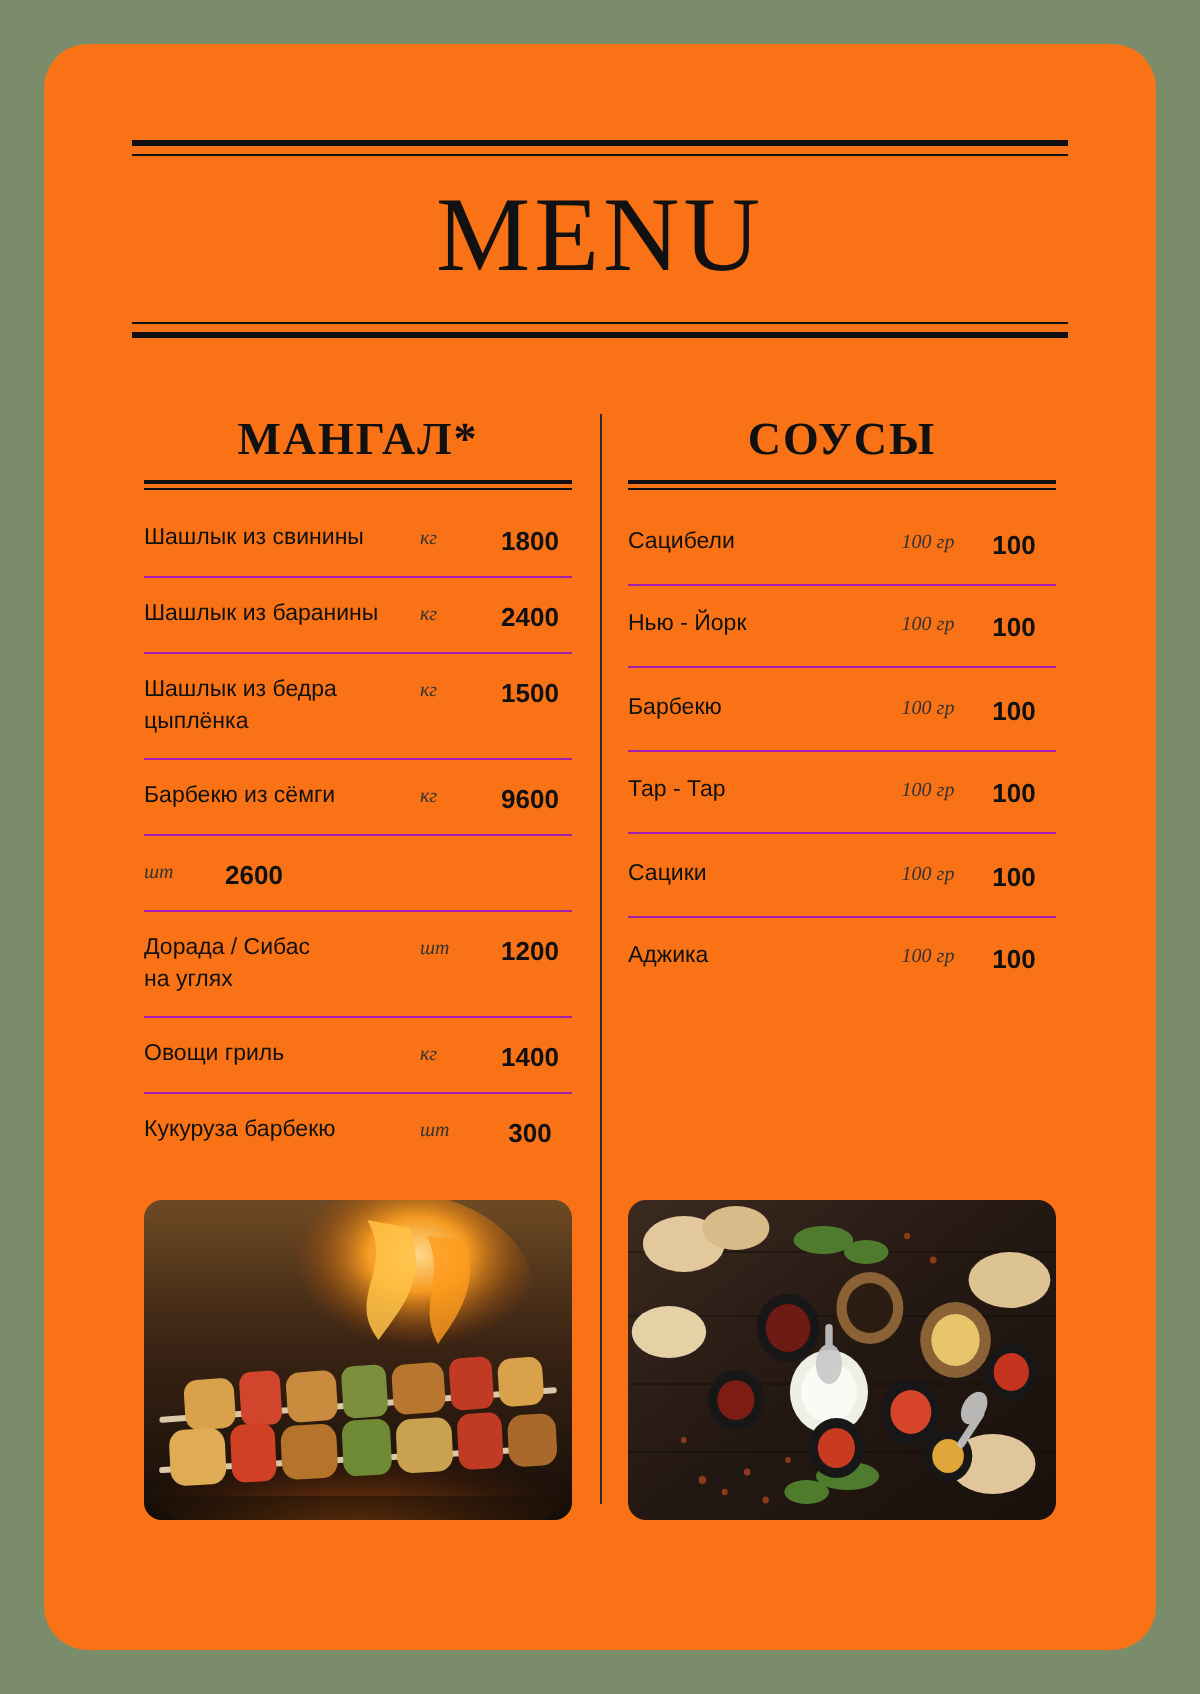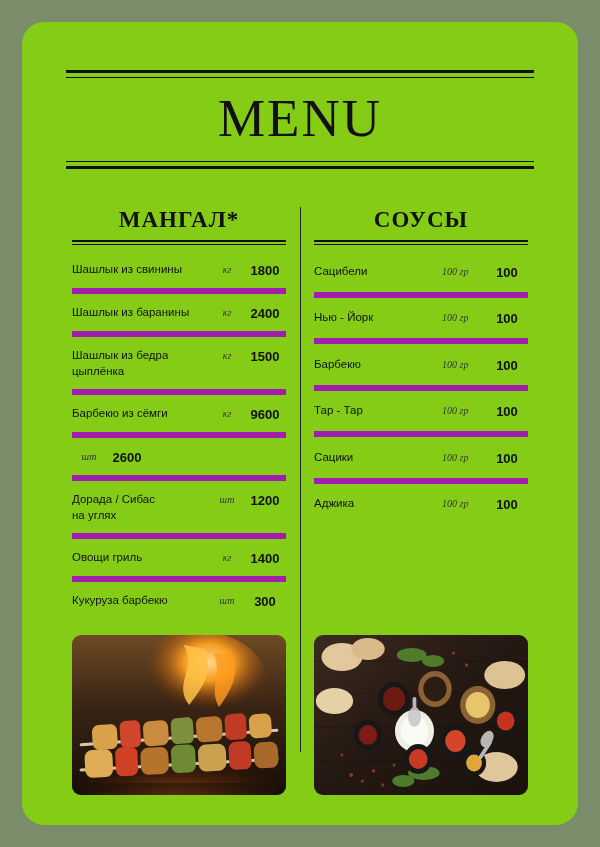--- a/index.html
+++ b/index.html
@@ -12,21 +12,21 @@
     background: #7b8c6a;
     font-family: "Liberation Sans", sans-serif;
     overflow: hidden;
   }
   .page {
     position: absolute;
     left: 22px;
     top: 22px;
     width: 556px;
     height: 803px;
-    background: #84cc16;
+    background: #f97316;
     border-radius: 22px;
     box-sizing: border-box;
   }
   .inner {
     position: absolute;
     left: 24px;
     top: 26px;
     right: 24px;
     bottom: 18px;
   }
@@ -106,45 +106,44 @@
   }
 
   
   .items {
     margin-top: 6px;
   }
   .item {
     display: flex;
     align-items: flex-start;
     padding: 11px 0 10px 0;
-    border-bottom: 6px solid #a21caf;
+    border-bottom: 1px solid #a21caf;
   }
   .item:last-child {
     border-bottom: none;
   }
   .item-name {
     flex: 1 1 auto;
     font-size: 11.5px;
     color: #111111;
     line-height: 1.35;
     padding-right: 6px;
   }
   .item-unit {
     flex: 0 0 auto;
     font-family: "Liberation Serif", serif;
     font-style: italic;
     font-size: 10px;
     color: #333333;
     width: 34px;
-    text-align: center;
     padding-top: 2px;
   }
   .sauce .item-unit {
     width: 44px;
-    text-align: left;
+    text-align: center;
   }
   .item-price {
     flex: 0 0 auto;
     width: 42px;
     text-align: center;
     font-size: 13px;
     font-weight: bold;
     color: #111111;
     padding-top: 1px;
   }

